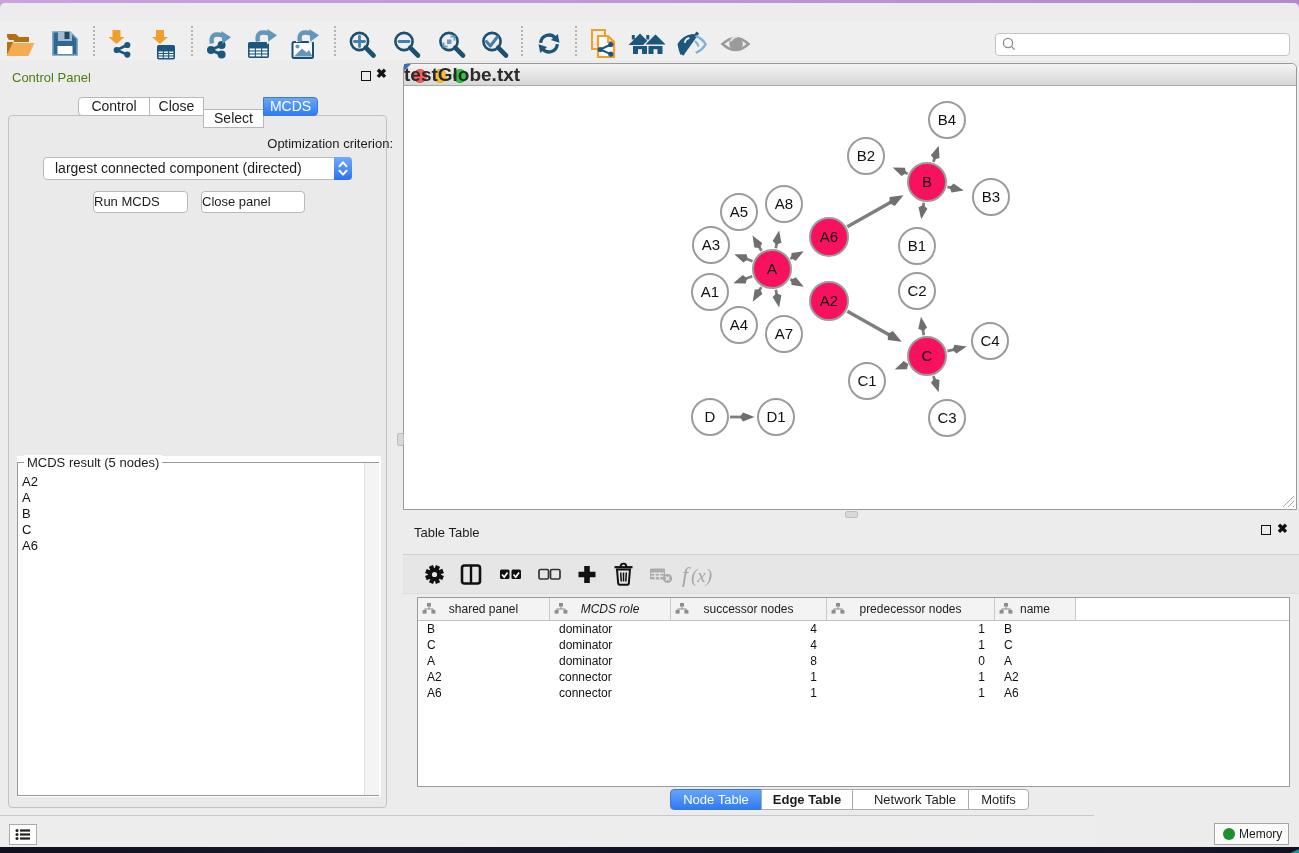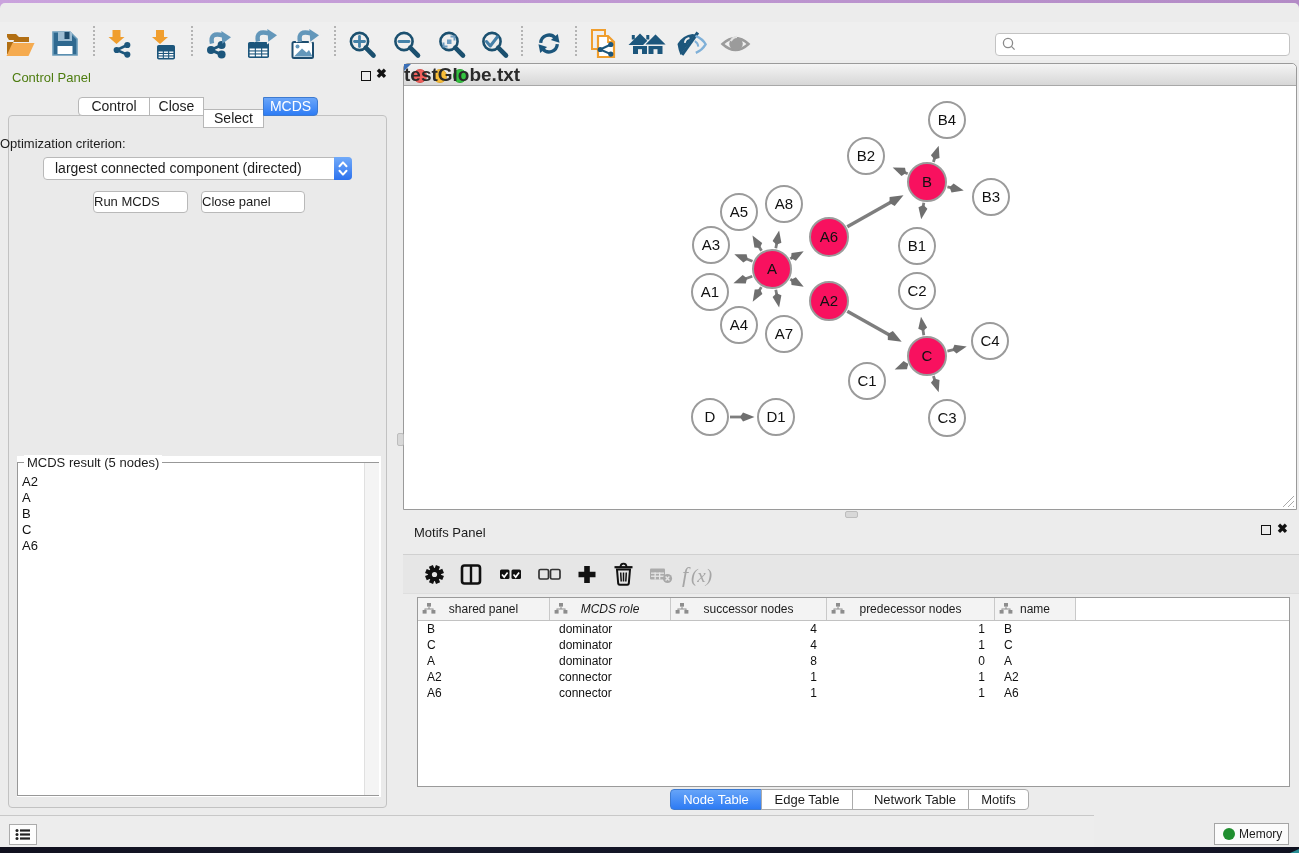--- a/index.html
+++ b/index.html
@@ -17,21 +17,21 @@
 .sep{position:absolute;top:4px;height:30px;width:0;border-left:2px dotted #b4b4b4;}
 #search{position:absolute;left:995px;top:11px;width:293px;height:21px;background:#fff;border:1px solid #c3c3c3;border-radius:4px;}
 
 #cp-title{position:absolute;left:12px;top:67px;font-size:13px;color:#4d7c0f;}
 .wbox{position:absolute;width:8px;height:8px;border:1.5px solid #111;}
 .wx{position:absolute;font-size:13px;font-weight:bold;color:#111;line-height:12px;}
 .tab{position:absolute;top:94px;height:19px;background:#fff;border:1px solid #b7b7b7;box-sizing:border-box;
  font-size:14px;color:#1c1c1c;text-align:center;line-height:17px;}
 #tabmcds{background:linear-gradient(#6aa6f9,#2e7cf5);color:#fff;border-color:#3d7ad0;border-radius:0 4px 4px 0;}
 #cp-pane{position:absolute;left:8px;top:112px;width:377px;height:691px;border:1px solid #c2c2c2;border-radius:4px;background:#eaeaea;}
-#optlabel{position:absolute;left:0;top:133px;width:393px;text-align:left;font-size:13px;color:#1c1c1c;}
+#optlabel{position:absolute;left:0;top:133px;width:393px;text-align:right;font-size:13px;color:#1c1c1c;}
 #dropdown{position:absolute;left:43px;top:154px;width:309px;height:23px;background:#fff;border:1px solid #b9b9b9;border-radius:4px;box-sizing:border-box;padding-left:10px;}
 #ddtext{position:absolute;left:11px;top:0;font-size:14px;color:#1c1c1c;line-height:21px;}
 #ddcap{position:absolute;right:-1px;top:-1px;width:18px;height:23px;border-radius:0 4px 4px 0;
  background:linear-gradient(#71aaf9,#2d72ee);}
 .btn{position:absolute;top:188px;height:22px;background:#fff;border:1px solid #b9b9b9;border-radius:4px;box-sizing:border-box;
  font-size:13px;color:#1c1c1c;line-height:20px;}
 #mcdsbox{position:absolute;left:17px;top:453px;width:364px;height:341px;background:#fff;}
 #mcdsborder{position:absolute;left:17px;top:459px;width:362px;height:334px;border:1px solid #989898;box-sizing:border-box;}
 #mcdslegend{position:absolute;left:24px;top:452px;background:#fff;padding:0 3px;font-size:13px;color:#1c1c1c;}
 #mcdslist{position:absolute;left:22px;top:471px;font-size:13px;color:#111;line-height:16px;}
@@ -317,21 +317,21 @@
     <svg width="16" height="16" viewBox="0 0 16 16" style="position:absolute;right:1px;bottom:1px">
       <line x1="4" y1="15" x2="15" y2="4" stroke="#aaa" stroke-width="1"></line>
       <line x1="9" y1="15" x2="15" y2="9" stroke="#aaa" stroke-width="1"></line>
       <line x1="14" y1="15" x2="15" y2="14" stroke="#aaa" stroke-width="1"></line>
     </svg>
   </div>
 
   <div class="abs" style="left:397px;top:430px;width:5px;height:11px;background:#d8d8d8;border:1px solid #bdbdbd;border-radius:2px;"></div>
   <div class="abs" style="left:845px;top:508px;width:11px;height:5px;background:#d8d8d8;border:1px solid #bdbdbd;border-radius:2px;"></div>
 
-  <div id="tp-title">Motifs Panel</div>
+  <div id="tp-title">Table Table</div>
   <div class="wbox" style="left:1261px;top:522px;"></div>
   <div class="wx" style="left:1277px;top:520px;">✖</div>
   <div id="tp-toolbar">
       <svg id="tpicons" width="330" height="38" viewBox="0 0 330 38" style="position:absolute;left:0;top:0">
 <line x1="31.5" y1="19.5" x2="40.1" y2="23.0" stroke="#111" stroke-width="4.4"></line>
         <line x1="31.5" y1="19.5" x2="35.1" y2="28.1" stroke="#111" stroke-width="4.4"></line>
         <line x1="31.5" y1="19.5" x2="28.0" y2="28.1" stroke="#111" stroke-width="4.4"></line>
         <line x1="31.5" y1="19.5" x2="22.9" y2="23.1" stroke="#111" stroke-width="4.4"></line>
         <line x1="31.5" y1="19.5" x2="22.9" y2="16.0" stroke="#111" stroke-width="4.4"></line>
         <line x1="31.5" y1="19.5" x2="27.9" y2="10.9" stroke="#111" stroke-width="4.4"></line>
@@ -438,21 +438,21 @@
 <div class="trow" style="left:253px;top:71px;width:146px;text-align:right;">1</div>
 <div class="trow" style="left:409px;top:71px;width:158px;text-align:right;">1</div>
 <div class="trow" style="left:586px;top:71px;">A2</div>
 <div class="trow" style="left:9px;top:87px;">A6</div>
 <div class="trow" style="left:141px;top:87px;">connector</div>
 <div class="trow" style="left:253px;top:87px;width:146px;text-align:right;">1</div>
 <div class="trow" style="left:409px;top:87px;width:158px;text-align:right;">1</div>
 <div class="trow" style="left:586px;top:87px;">A6</div>
   </div>
   <div class="tabb" id="tabnode" style="left:670px;width:92px;">Node Table</div>
-  <div class="tabb" style="left:761px;width:92px;">Edge Table</div>
+  <div class="tabb" style="left:761px;width:92px;font-weight:bold;">Edge Table</div>
   <div class="tabb" style="left:852px;width:126px;">Network Table</div>
   <div class="tabb" style="left:968px;width:61px;border-radius:0 4px 4px 0;">Motifs</div>
   <div id="statusbar">
     <div id="listbtn"><svg width="26" height="19" viewBox="0 0 26 19">
           <g fill="#222">
             <circle cx="7" cy="5.5" r="1.5"></circle>
             <circle cx="7" cy="9.5" r="1.5"></circle>
             <circle cx="7" cy="13.5" r="1.5"></circle>
             <rect x="10" y="4.4" width="10" height="2.2"></rect>
             <rect x="10" y="8.4" width="10" height="2.2"></rect>

